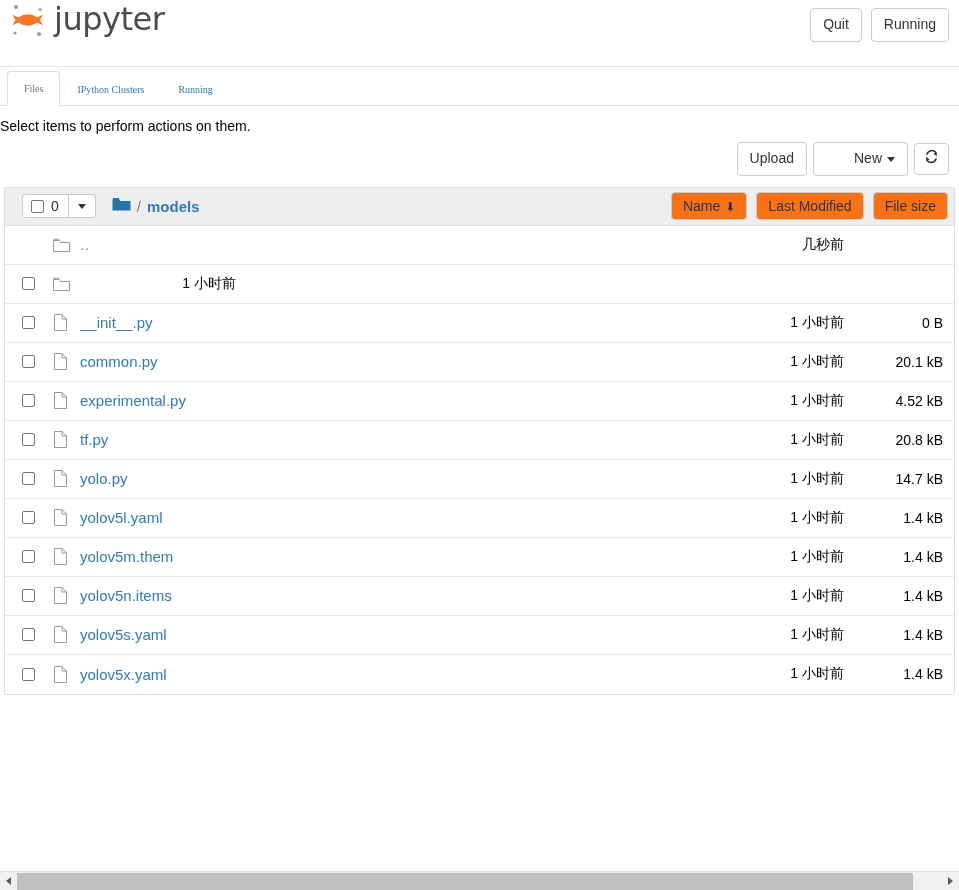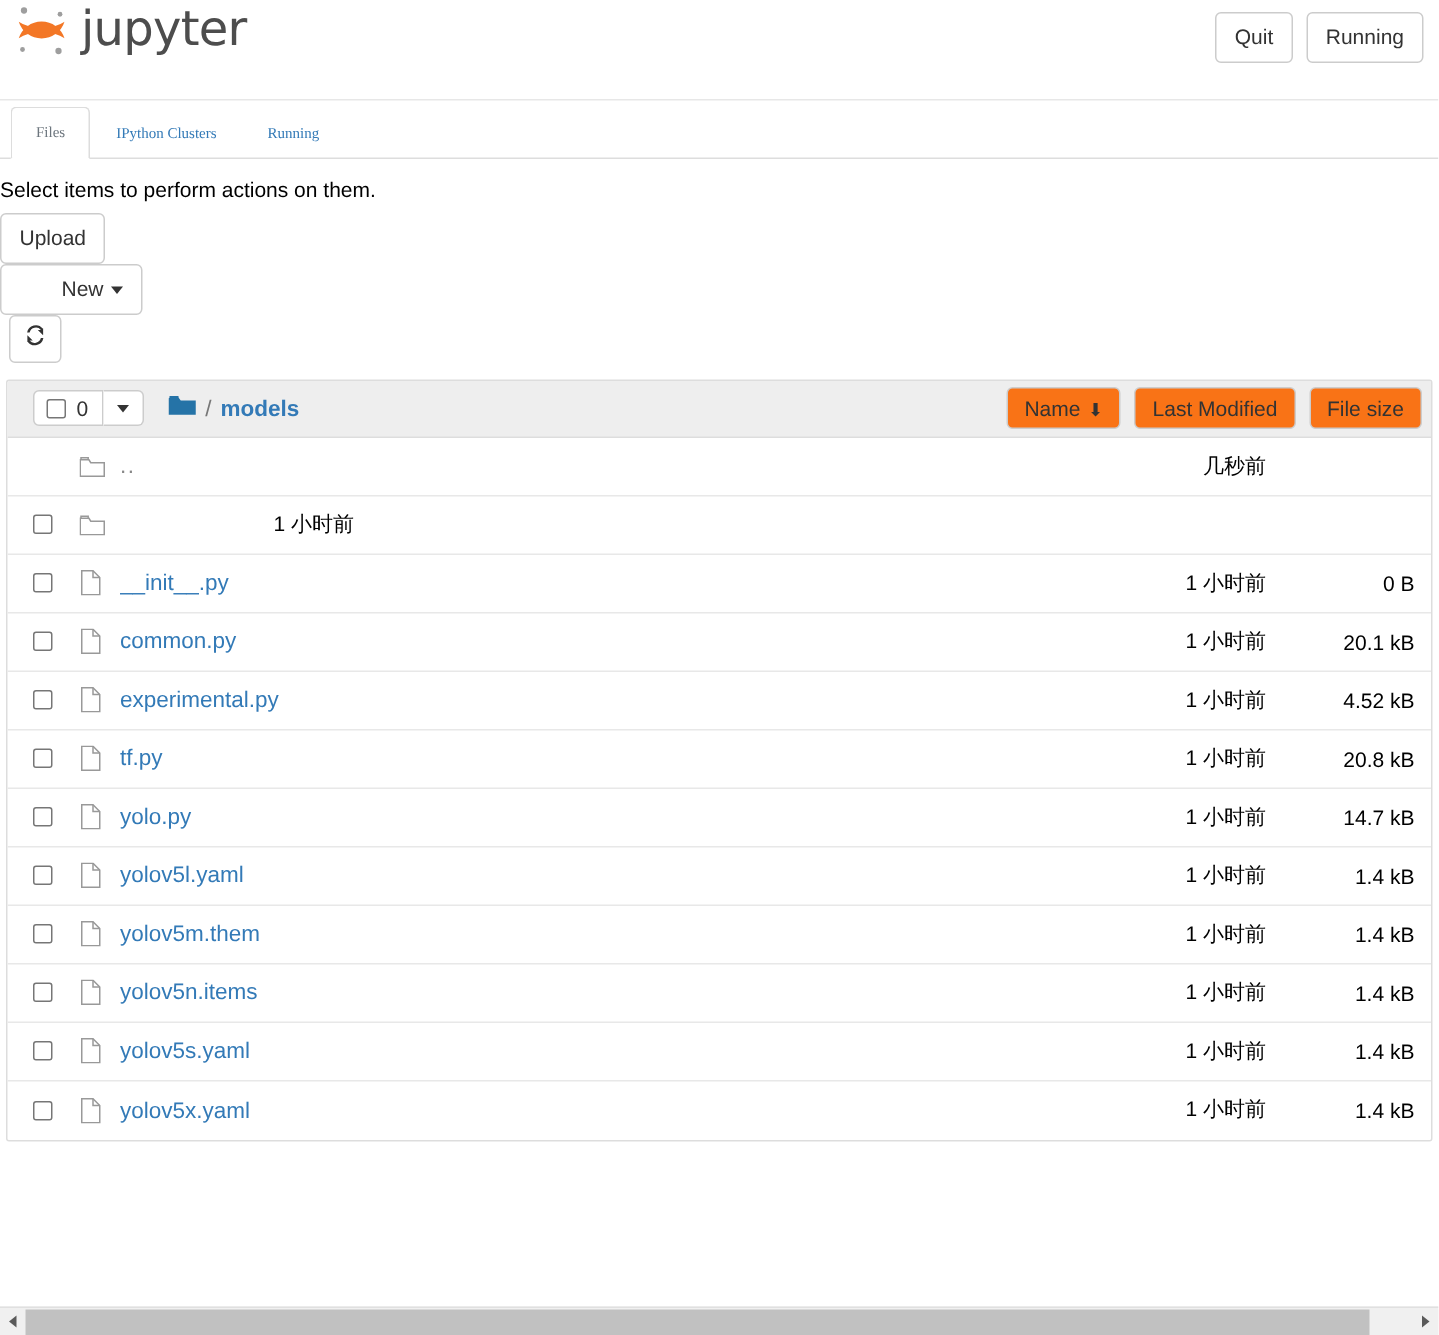--- a/index.html
+++ b/index.html
@@ -93,24 +93,23 @@
 
   
   .notice {
     padding: 12px 0 0 0;
     font-size: 14px;
     color: #000000;
   }
   .toolbar {
     display: flex;
     justify-content: flex-end;
-    align-items: flex-start;
+    align-items: center;
     gap: 0;
     padding: 8px 10px 0 0;
-    flex-direction: column;
   }
   .btn-upload { border-radius: 4px !important; margin-right: 6px; }
   .caret {
     display: inline-block;
     width: 0; height: 0;
     margin-left: 5px;
     vertical-align: middle;
     border-top: 5px solid #333333;
     border-right: 4px solid transparent;
     border-left: 4px solid transparent;

